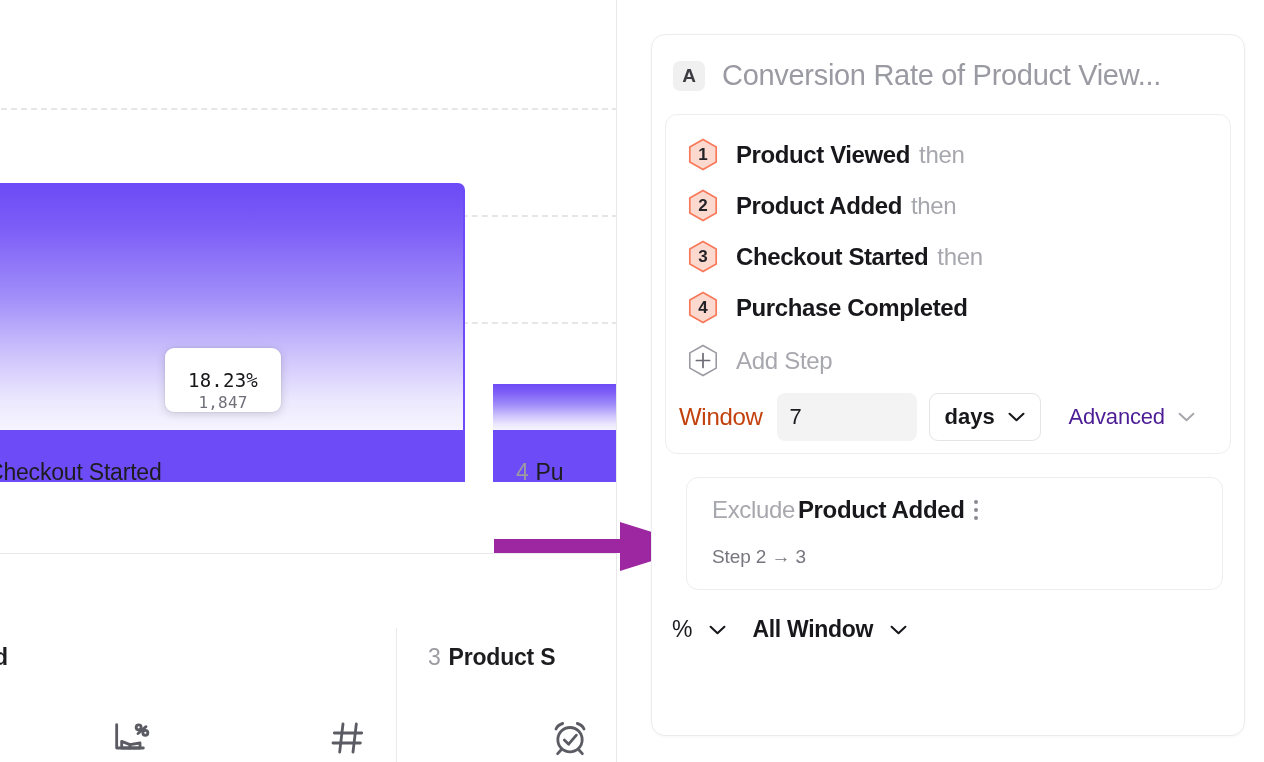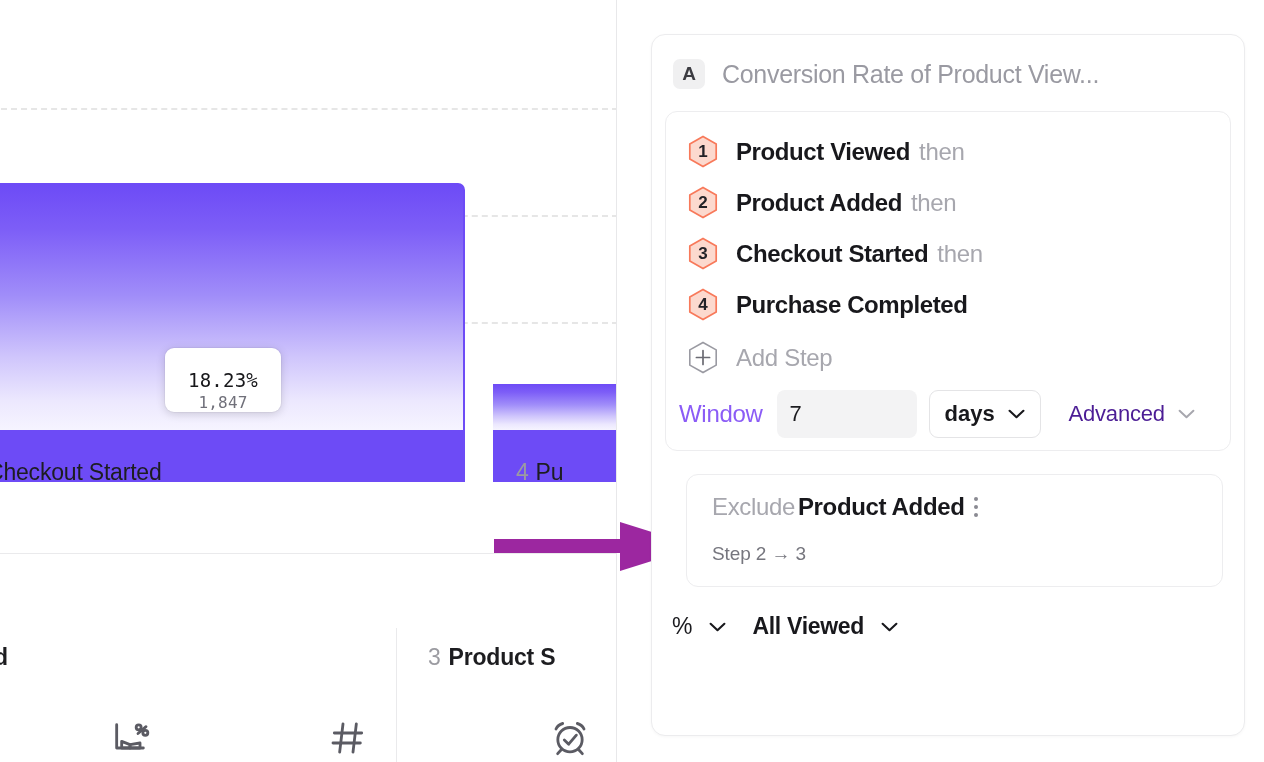--- a/index.html
+++ b/index.html
@@ -68,39 +68,39 @@
   
   #panel { position: absolute; left: 651px; top: 34px; width: 594px; height: 702px;
            background: #fff; border: 1px solid #ececee; border-radius: 14px;
            box-shadow: 0 1px 3px rgba(0,0,0,.035); }
 
   #panel-header { display: flex; align-items: center; gap: 17px;
                   padding: 24px 22px 22px 21px; }
   #letter-badge { width: 32px; height: 30px; border-radius: 7px; background: #f0f0f1;
                   display: flex; align-items: center; justify-content: center;
                   font-size: 19px; font-weight: 700; color: #3c3c42; }
-  #panel-title { font-size: 25px; color: #9a9aa2; font-weight: 400; letter-spacing: -0.3px;
+  #panel-title { font-size: 29px; color: #9a9aa2; font-weight: 400; letter-spacing: -0.3px;
                  white-space: nowrap; overflow: hidden; }
 
   #steps-card { margin: 0 13px; border: 1px solid #ededef; border-radius: 12px;
                 padding: 14px 0 12px 0; }
   .step-row { display: flex; align-items: center; gap: 18px; padding: 9px 0 9px 22px; }
   .hexbadge { position: relative; width: 30px; height: 33px; flex: none; }
   .hexbadge svg { position: absolute; inset: 0; width: 100%; height: 100%; }
   .hexbadge span { position: absolute; inset: 0; display: flex; align-items: center;
                    justify-content: center; font-size: 17px; font-weight: 700; color: #222227;
                    line-height: 1; }
   .step-name { font-size: 24px; font-weight: 700; color: #18181c; letter-spacing: -0.4px; }
   .step-then { font-size: 24px; font-weight: 400; color: #a7a7ae; margin-left: 9px; letter-spacing: -0.3px; }
 
   #add-step-row { display: flex; align-items: center; gap: 18px; padding: 11px 0 6px 22px; }
   #add-step-label { font-size: 24px; color: #a7a7ae; font-weight: 400; letter-spacing: -0.3px; }
 
   #window-row { display: flex; align-items: center; padding: 10px 0 0 13px; gap: 0; }
-  #window-label { font-size: 24px; font-weight: 500; color: #8b5cf6; letter-spacing: -0.3px; }
+  #window-label { font-size: 24px; font-weight: 500; color: #c2410c; letter-spacing: -0.3px; }
   #window-input { margin-left: 14px; width: 140px; height: 48px; background: #f3f3f4;
                   border: none; border-radius: 8px; font-size: 22px; color: #1b1b1f;
                   font-family: "Liberation Sans", sans-serif; padding-left: 13px; }
   #unit-select { margin-left: 12px; height: 48px; min-width: 112px; background: #fff;
                  border: 1px solid #e4e4e6; border-radius: 9px;
                  display: flex; align-items: center; justify-content: center; gap: 13px;
                  padding: 0 9px; font-size: 22px; font-weight: 600; color: #18181c; }
   #advanced { margin-left: 28px; display: flex; align-items: center; gap: 13px;
               font-size: 22px; color: #4c1d95; letter-spacing: -0.2px; }
   .chev { width: 17px; height: 10px; flex: none; }
@@ -324,21 +324,21 @@
     <div id="panel-footer">
       <span id="pct-symbol">%</span>
       <div id="conv-select">
         <span class="chev">
           <svg viewBox="0 0 17 10">
               <path d="M1.6 1.8 L8.5 8.2 L15.4 1.8" fill="none" stroke="#18181c" stroke-width="2.1" stroke-linecap="round" stroke-linejoin="round"></path>
             </svg>
         </span>
       </div>
       <div id="steps-select">
-        <span>All Viewed</span>
+        <span>All Window</span>
         <span class="chev">
           <svg viewBox="0 0 17 10">
               <path d="M1.6 1.8 L8.5 8.2 L15.4 1.8" fill="none" stroke="#18181c" stroke-width="2.1" stroke-linecap="round" stroke-linejoin="round"></path>
             </svg>
         </span>
       </div>
     </div>
 
   </div>
 </div>

